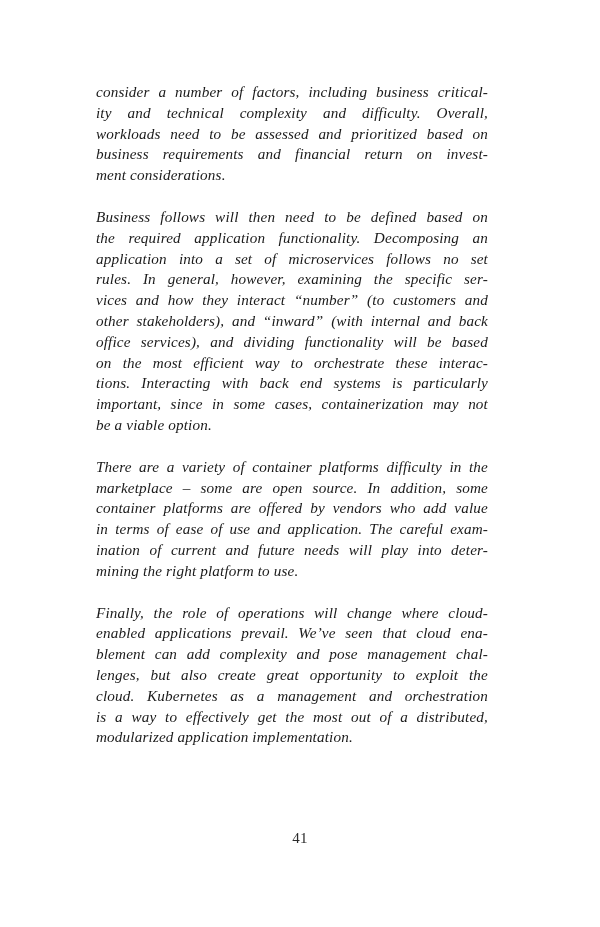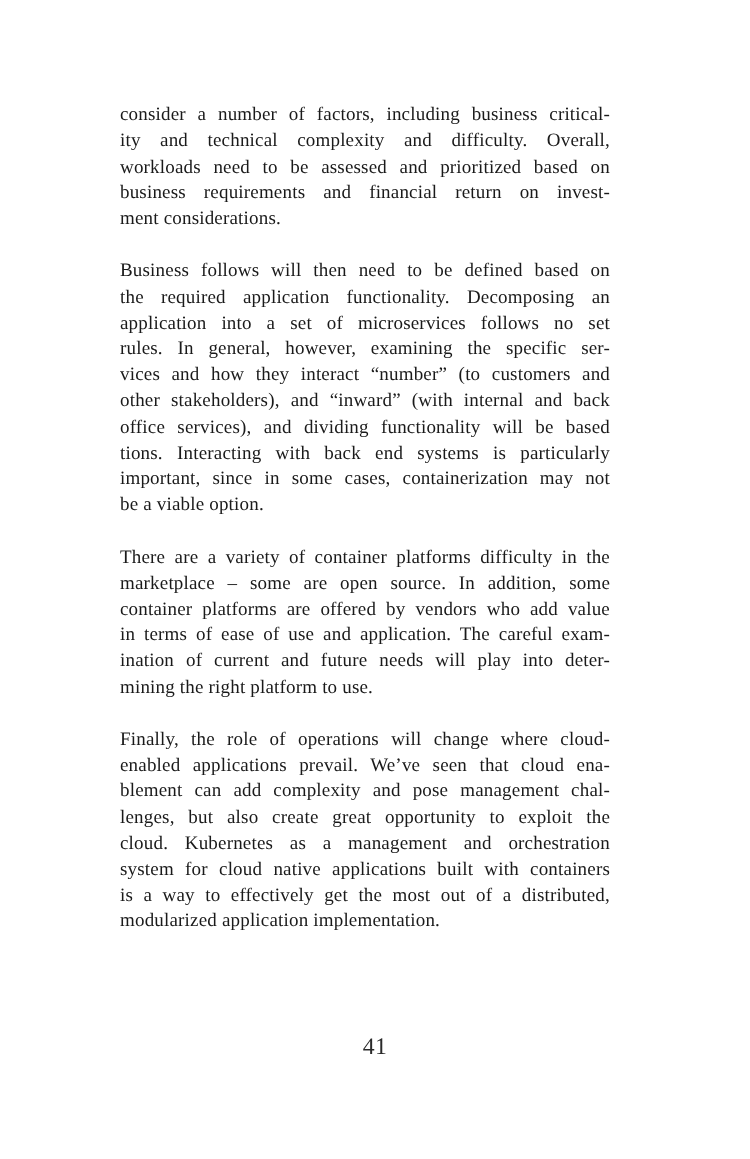--- a/index.html
+++ b/index.html
@@ -30,20 +30,21 @@
     position: absolute;
     left: 96px;
     top: 82px;
     width: 408px;
   }
 
   .paragraph {
     margin: 0 16px 21px 0;
     font-size: 15.2px;
     line-height: 20.8px;
+    font-style: italic;
   }
   .paragraph:last-child {
     margin-bottom: 0;
   }
 
   
   .line {
     display: block;
     text-align: justify;
     text-align-last: justify;
@@ -55,21 +56,21 @@
     text-align: right;
     text-align-last: left;
   }
 
   .folio {
     position: absolute;
     left: 0;
     top: 829px;
     width: 600px;
     text-align: center;
-    font-size: 19px;
+    font-size: 15px;
     line-height: 18px;
     color: #2a2a2a;
     letter-spacing: 0.02em;
   }
 </style>
 </head>
 <body style="background: rgb(255, 255, 255); color: rgb(26, 26, 26);">
 
 <div class="page" style="background: rgb(255, 255, 255);">
 
@@ -82,39 +83,39 @@
         <span class="line last">ment considerations.</span>
       </p>
       <p class="paragraph">
         <span class="line">Business follows will then need to be defined based on</span>
         <span class="line">the required application functionality. Decomposing an</span>
         <span class="line">application into a set of microservices follows no set</span>
         <span class="line">rules. In general, however, examining the specific ser-</span>
         <span class="line">vices and how they interact “number” (to customers and</span>
         <span class="line">other stakeholders), and “inward” (with internal and back</span>
         <span class="line">office services), and dividing functionality will be based</span>
+        <span class="line">on the most efficient way to orchestrate these interac-</span>
         <span class="line">tions. Interacting with back end systems is particularly</span>
         <span class="line">important, since in some cases, containerization may not</span>
         <span class="line last">be a viable option.</span>
       </p>
       <p class="paragraph">
         <span class="line">There are a variety of container platforms difficulty in the</span>
         <span class="line">marketplace – some are open source. In addition, some</span>
         <span class="line">container platforms are offered by vendors who add value</span>
         <span class="line">in terms of ease of use and application. The careful exam-</span>
         <span class="line">ination of current and future needs will play into deter-</span>
         <span class="line last">mining the right platform to use.</span>
       </p>
       <p class="paragraph">
         <span class="line">Finally, the role of operations will change where cloud-</span>
         <span class="line">enabled applications prevail. We’ve seen that cloud ena-</span>
         <span class="line">blement can add complexity and pose management chal-</span>
         <span class="line">lenges, but also create great opportunity to exploit the</span>
         <span class="line">cloud. Kubernetes as a management and orchestration</span>
-        <span class="line">system for cloud native applications built with containers</span>
         <span class="line">is a way to effectively get the most out of a distributed,</span>
         <span class="line last">modularized application implementation.</span>
       </p>
     </div>
 
   <div class="folio">41</div>
 
 </div>
 
 </body></html>

